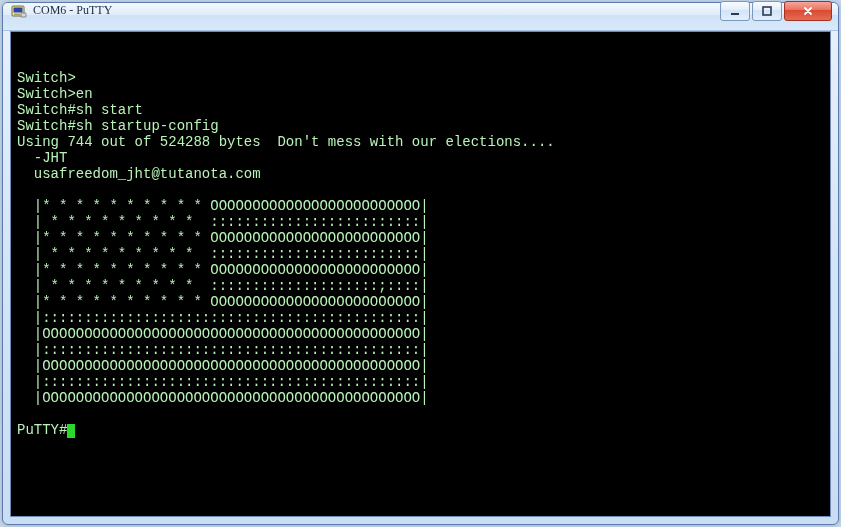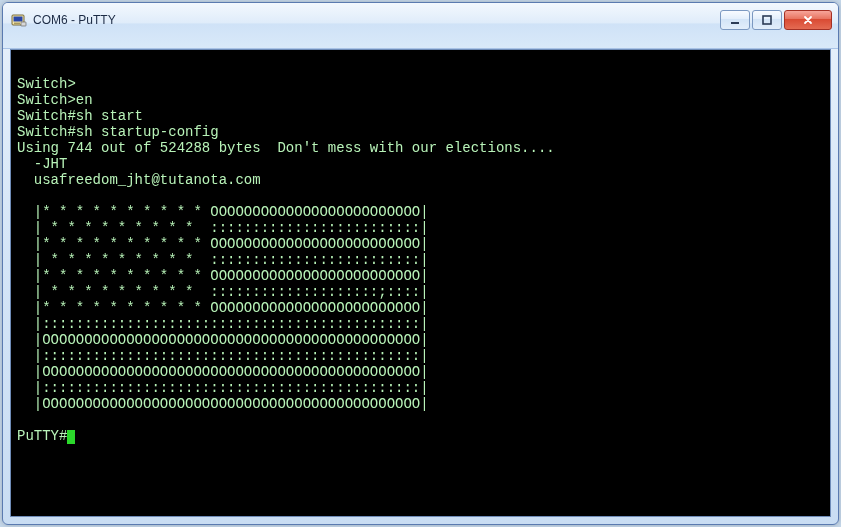--- a/index.html
+++ b/index.html
@@ -16,28 +16,29 @@
     top: 2px; left: 2px;
     width: 837px; height: 523px;
     border: 1px solid #5a7ab0;
     border-radius: 6px;
     background: linear-gradient(to bottom, #e8f1fb 0%, #d4e5f7 50%, #c9ddf3 100%);
     box-shadow: 0 0 4px rgba(0,0,0,.2);
     display: flex;
     flex-direction: column;
   }
   .titlebar {
-    height: 46px;
+    height: 28px;
     display: flex;
     align-items: center;
     padding: 0 6px 12px 8px;
     background: linear-gradient(to bottom, #f3f8fe 0%, #dfecfa 45%, #cfe2f7 46%, #d9e9f9 100%);
     border-top-left-radius: 5px;
     border-top-right-radius: 5px;
     border-bottom: 1px solid #a9c3e6;
+    font-family: Liberation Serif, serif;
   }
   .app-icon {
     width: 16px; height: 16px;
     margin-right: 6px;
   }
   .title-text {
     flex: 1;
     color: #1c2b45;
     font-size: 12px;
   }
@@ -59,21 +60,21 @@
     width: 48px;
     background: linear-gradient(to bottom, #f7a59a 0%, #e7725e 45%, #d94a33 46%, #e46b53 100%);
     border-color: #a43024;
   }
   .win-btn svg { display: block; }
   .client {
     flex: 1;
     margin: 0 7px 7px 7px;
     background: #000;
     border: 1px solid #6f8cb8;
-    padding: 10px 6px 4px 6px;
+    padding: 22px 6px 4px 6px;
     overflow: hidden;
   }
   .terminal {
     font-family: "Courier New", monospace;
     font-size: 14px;
     line-height: 16px;
     color: #b8f3b8;
     white-space: pre;
   }
   .cursor {

